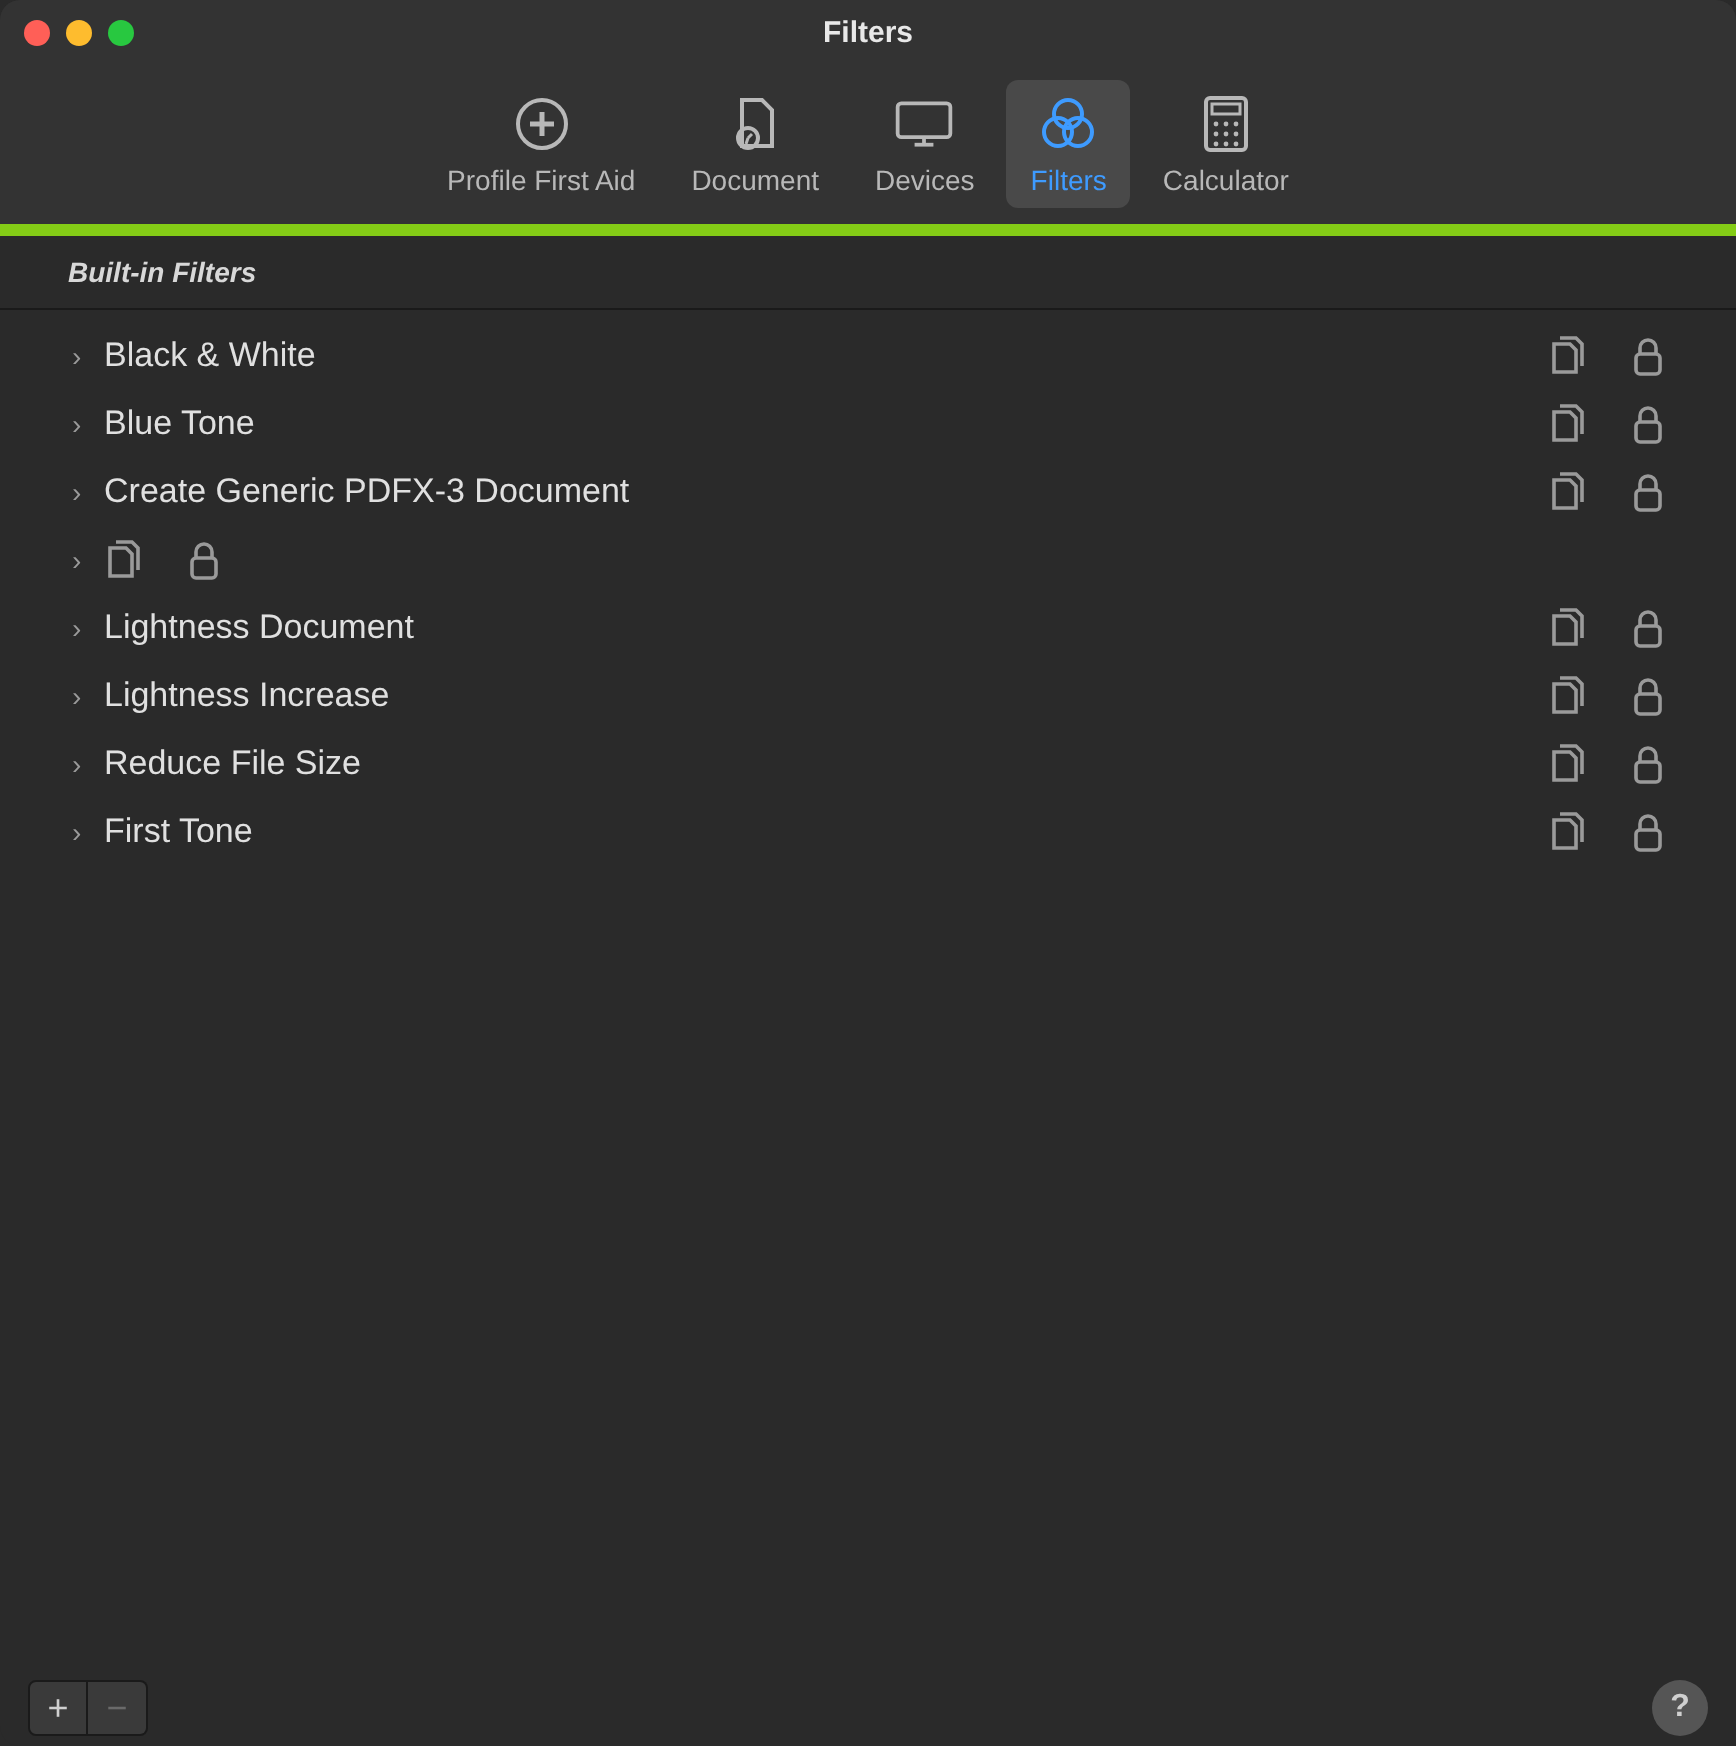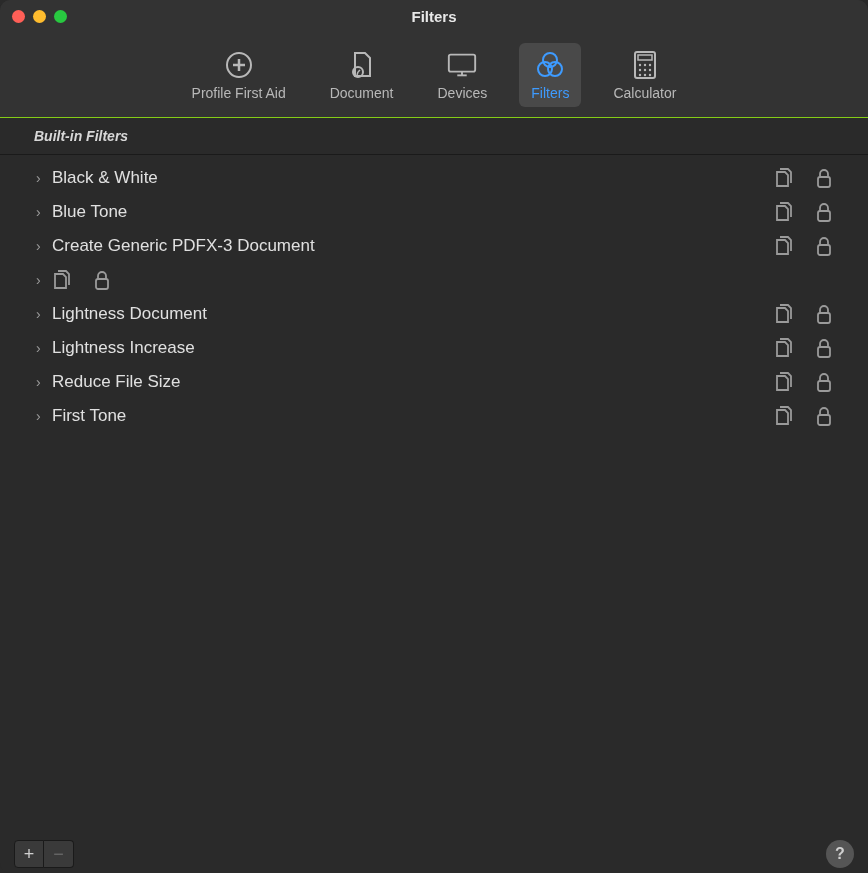--- a/index.html
+++ b/index.html
@@ -22,21 +22,21 @@
       flex-direction: column;
       background: #2a2a2a;
       border-radius: 10px;
       overflow: hidden;
     }
     .titlebar {
       height: 118px;
       background: #333333;
       display: flex;
       flex-direction: column;
-      border-bottom: 1px solid #84cc16;
+      border-bottom: 6px solid #84cc16;
     }
     .title-row {
       height: 32px;
       display: flex;
       align-items: center;
       position: relative;
     }
     .traffic-lights {
       display: flex;
       gap: 8px;
@@ -59,21 +59,21 @@
       font-weight: 600;
       font-size: 15px;
       color: #e8e8e8;
       pointer-events: none;
     }
     .toolbar {
       flex: 1;
       display: flex;
       justify-content: center;
       align-items: center;
-      gap: 20px;
+      gap: 4px;
     }
     .toolbar-item {
       display: flex;
       flex-direction: column;
       align-items: center;
       justify-content: center;
       gap: 4px;
       padding: 6px 12px;
       border-radius: 6px;
       color: #b8b8b8;

